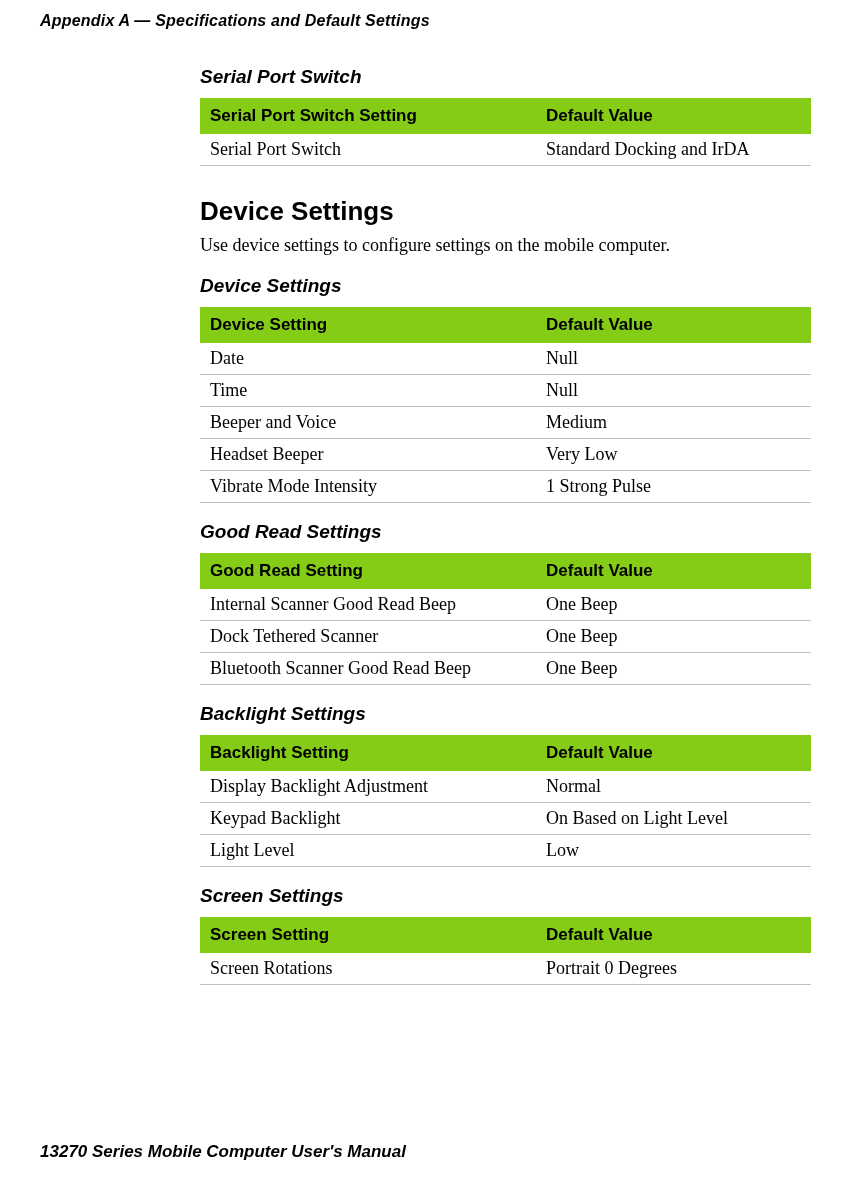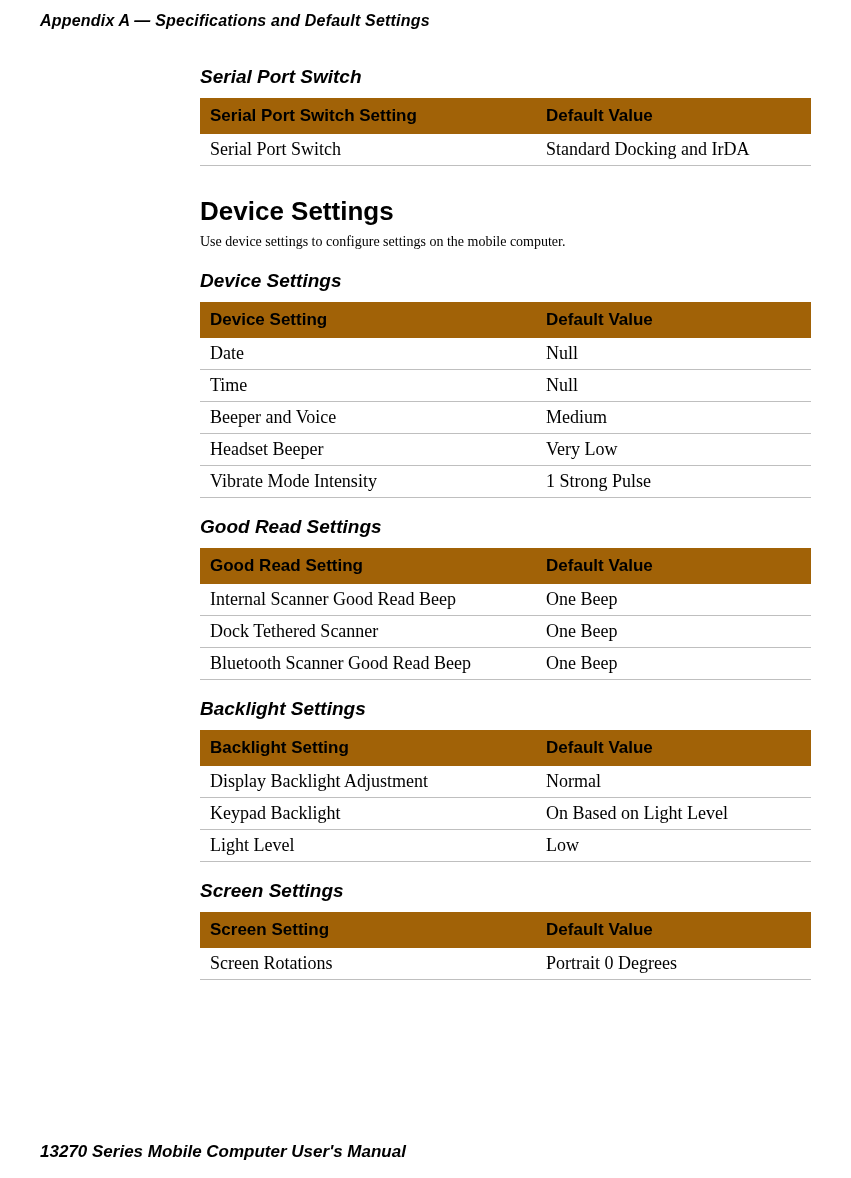--- a/index.html
+++ b/index.html
@@ -40,32 +40,32 @@
   }
   h1.section {
     font-family: "Trebuchet MS", "Arial Black", Arial, sans-serif;
     font-weight: 800;
     font-size: 26px;
     margin: 30px 0 6px 0;
     font-style: normal;
   }
   p.body {
     font-family: Georgia, 'Times New Roman', serif;
-    font-size: 14px;
+    font-size: 18px;
     margin: 0 0 18px 0;
     line-height: 1.35;
   }
   table.settings {
     width: 100%;
     border-collapse: collapse;
     margin: 0 0 18px 0;
     font-size: 18px;
   }
   table.settings th {
-    background: #a16207;
+    background: #84cc16;
     text-align: left;
     font-family: "Trebuchet MS", Arial, sans-serif;
     font-weight: 700;
     padding: 8px 10px;
     font-size: 17px;
     font-style: normal;
   }
   table.settings td {
     padding: 5px 10px;
     border-bottom: 1px solid #bfbfbf;

